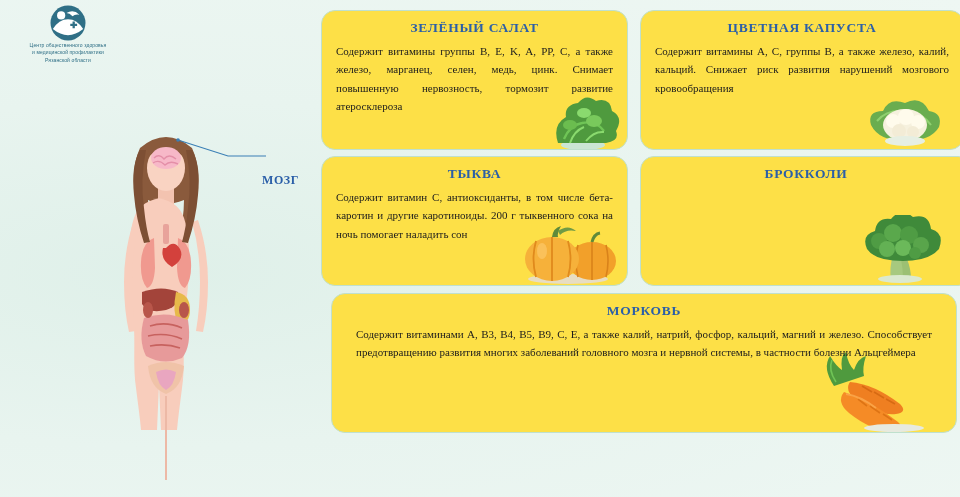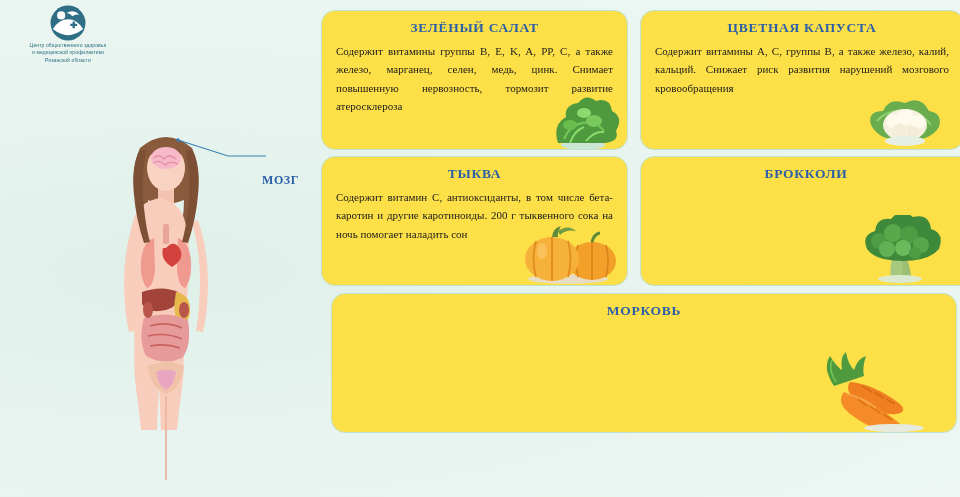--- a/index.html
+++ b/index.html
@@ -237,20 +237,21 @@
       <circle cx="32" cy="34" r="8" fill="#63b154"></circle>
       <circle cx="48" cy="33" r="8" fill="#6bb95a"></circle>
       <circle cx="60" cy="38" r="6" fill="#4f9c44"></circle>
       <ellipse cx="45" cy="64" rx="22" ry="4" fill="#dbe9cf"></ellipse>
     </svg>
   </div>
 </div>
 
 <div class="card" id="card-carrot">
   <div class="card-title">МОРКОВЬ</div>
+  <div class="card-body" style="margin:0 24px;">Содержит витаминами A, B3, B4, B5, B9, C, E, а также калий, натрий, фосфор, кальций, магний и железо. Способствует предотвращению развития многих заболеваний головного мозга и нервной системы, в частности болезни Альцгеймера</div>
   <div class="veg" style="left:478px; top:58px;">
     <svg viewBox="0 0 140 80" width="140" height="80">
 
       <path d="M24 34 q-12 -18 -4 -30 q6 10 12 14 q-2 -14 4 -18 q2 12 8 18 q4 -12 12 -14 q-4 12 -2 20z" fill="#4f9a3e"></path>
       <path d="M26 30 q-8 -12 -4 -22" stroke="#6fc456" stroke-width="1.6" fill="none"></path>
 
       <path d="M40 30 q24 2 50 22 q8 8 -4 10 q-18 2 -40 -14 q-12 -10 -6 -18z" fill="#ef7f21"></path>
       <path d="M52 34 l10 6 M64 40 l10 6 M76 47 l9 5" stroke="#d76a13" stroke-width="1.6" fill="none"></path>
 
       <path d="M34 40 q26 8 54 30 q8 7 -5 9 q-20 1 -44 -18 q-13 -11 -5 -21z" fill="#f58b26"></path>

